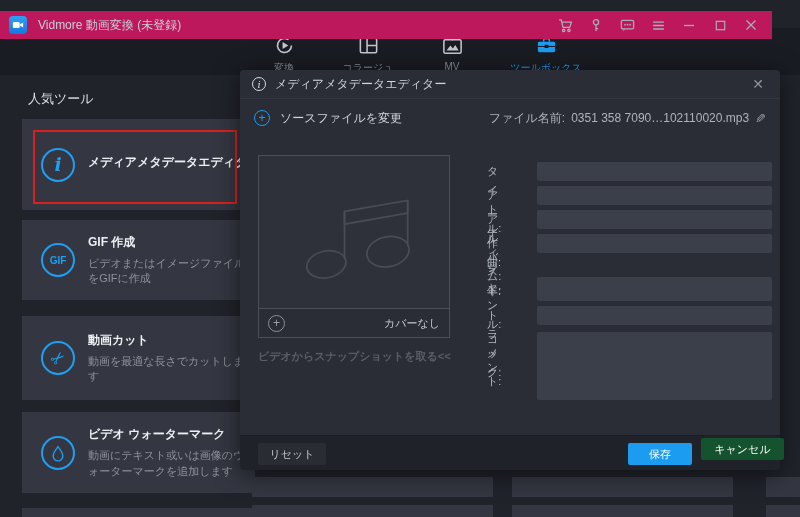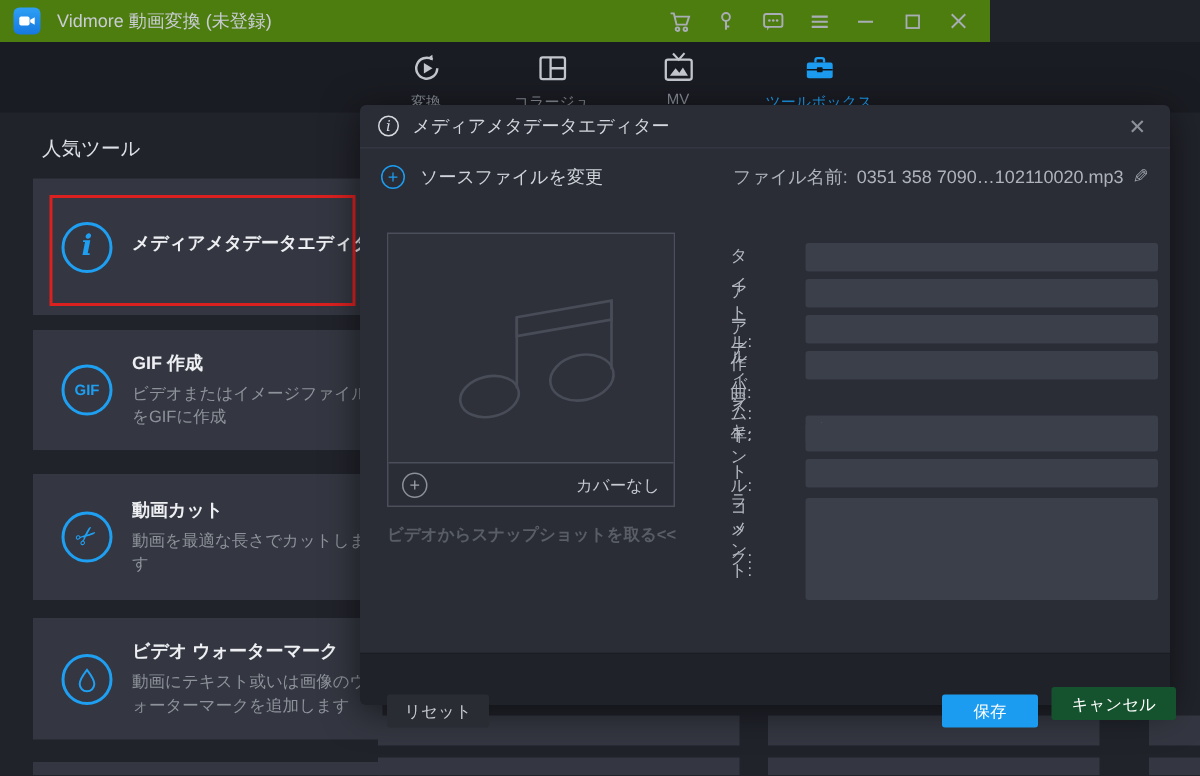--- a/index.html
+++ b/index.html
@@ -1,21 +1,21 @@
 <!DOCTYPE html>
 <html><head>
 <meta charset="utf-8">
 <style>
   * { margin:0; padding:0; box-sizing:border-box; }
   html,body { width:800px; height:517px; overflow:hidden; }
   body { font-family:"Liberation Sans","DejaVu Sans",sans-serif; background:#15161c; }
   #screen { position:relative; width:800px; height:517px; overflow:hidden; background:#21232b; }
 
   
-  .titlebar { position:absolute; left:0; top:0; width:660px; height:28px; background:#4d7c0f;
+  .titlebar { position:absolute; left:0; top:11px; width:772px; height:28px; background:#be185d;
               display:flex; align-items:center; z-index:20; }
   .app-icon { width:18px; height:18px; margin-left:9px; border-radius:4px;
               background:linear-gradient(180deg,#2ea0f5,#1678e0); display:flex; align-items:center; justify-content:center; }
   .app-title { margin-left:11px; font-size:12px; color:#c9cdd4; }
   .win-icons { margin-left:auto; display:flex; align-items:center; gap:9px; padding-right:10px; }
   .win-btn { width:22px; height:20px; display:flex; align-items:center; justify-content:center; color:#a9aeb6; cursor:pointer; }
 
   
   .navbar { position:absolute; left:0; top:28px; width:800px; height:47px; background:#1a1c23; z-index:1; }
   .tabs { position:absolute; left:246px; top:5px; display:flex; gap:8px; }
@@ -78,21 +78,21 @@
                 border-radius:2px; color:#d6d9df; font-size:11px; padding:0 7px; outline:none;
                 font-family:"Liberation Sans","DejaVu Sans",sans-serif; }
   .dropdown { display:flex; align-items:center; cursor:pointer; }
   .dd-value { font-size:11px; color:#c7cbd2; }
   .dd-caret { margin-left:auto; font-size:8px; color:#9aa0a8; }
   textarea.form-field { height:68px; resize:none; padding-top:4px; }
 
   .dlg-footer { position:absolute; left:0; top:365px; width:100%; height:35px; background:#202229;
                 border-top:1px solid #1b1d23; border-radius:0 0 4px 4px; }
   .btn { position:absolute; height:22px; border:none; border-radius:2px; font-size:11px; cursor:pointer;
-         font-family:"Liberation Sans","DejaVu Sans",sans-serif;margin-top:20px; }
+         font-family:"Liberation Sans","DejaVu Sans",sans-serif; }
   .btn-reset { left:18px; top:7px; width:68px; background:#2a2c34; color:#c6cad0; }
   .btn-save { left:388px; top:7px; width:64px; background:#1c9cf0; color:#fff; }
   .btn-cancel { left:461px; top:2px; width:83px; background:#14532d; color:#fff; }
 
   svg { display:block; }
 </style>
 </head>
 <body>
 
 <div id="screen">

